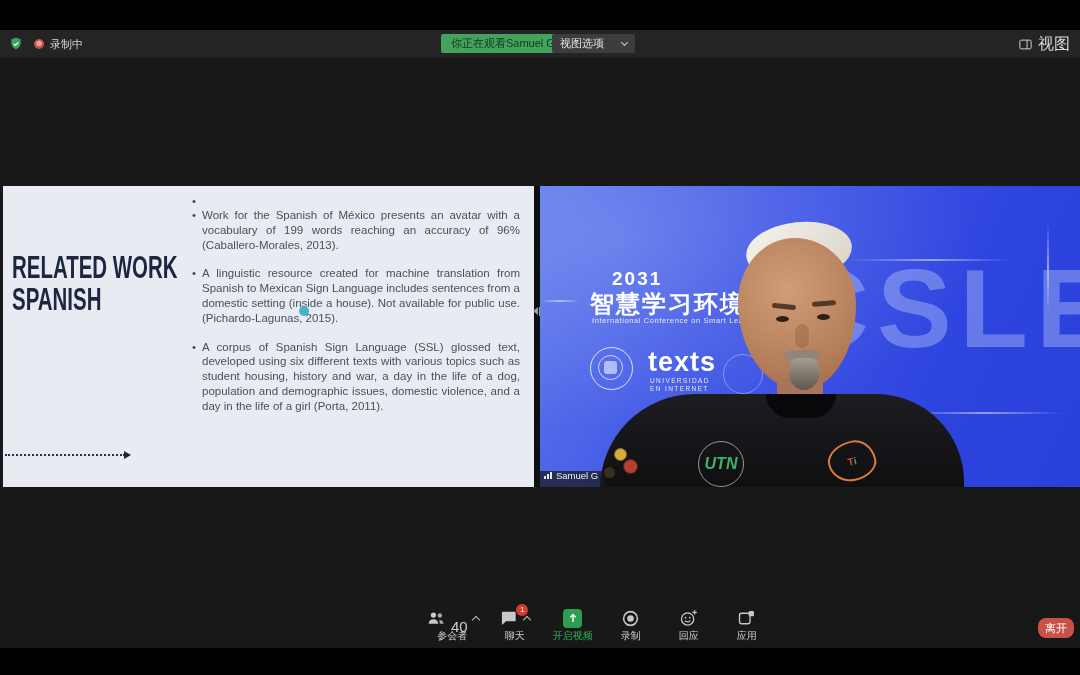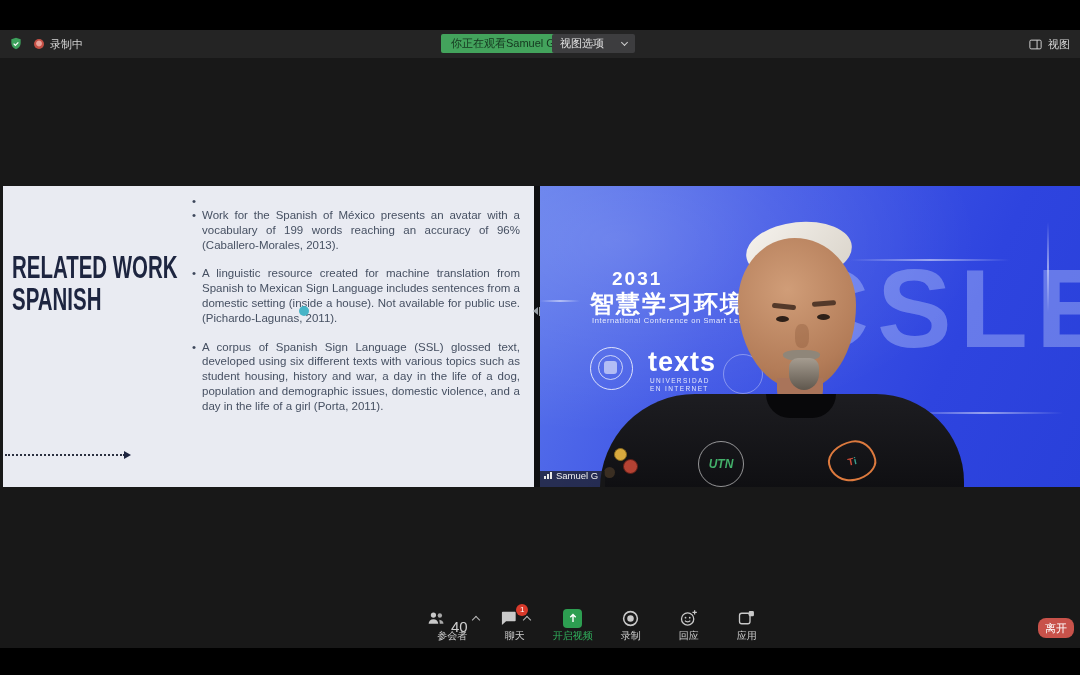--- a/index.html
+++ b/index.html
@@ -17,21 +17,21 @@
   .rec-label { font-size:11px; color:#d6d6d6; }
   .watch-banner { position:absolute; left:441px; top:4px; height:19px; padding:0 10px;
                   background:#43a35c; color:#15361f; font-size:11px; line-height:19px;
                   border-radius:2px; }
   .view-options { position:absolute; left:552px; top:4px; height:19px; padding:0 8px;
                   background:#3d3d3f; color:#e3e3e3; font-size:11px; line-height:19px;
                   border-radius:2px; display:flex; align-items:center; gap:18px; }
   .caret-down { width:5px; height:5px; border-right:1.2px solid #cfcfcf;
                 border-bottom:1.2px solid #cfcfcf; transform:rotate(45deg); margin-top:-3px; }
   .tb-right { position:absolute; right:10px; top:0; height:28px; display:flex; align-items:center; gap:5px;
-              color:#d9d9d9; font-size:11px; }
+              color:#d9d9d9; font-size:16px; }
 
   
   .canvas { position:absolute; left:0; top:58px; width:1080px; height:590px; background:#181818; }
 
   
   .slide { position:absolute; left:3px; top:186px; width:531px; height:301px;
            background:#e9ebf2; overflow:hidden; }
   .slide-title { position:absolute; left:9px; top:66px; color:#1d2540; font-weight:800;
                  font-size:31px; line-height:32px; white-space:nowrap;
                  transform:scaleX(0.66); transform-origin:left top; }
@@ -108,21 +108,21 @@
   .shirt { position:absolute; left:60px; top:208px; width:364px; height:95px;
            background:linear-gradient(180deg,#1d1d21,#0f0f12); border-radius:130px 120px 0 0; }
   .collar { position:absolute; left:226px; top:208px; width:70px; height:24px;
             background:#08080a; border-radius:0 0 36px 36px; }
   .patch-dot { position:absolute; border-radius:50%; }
   .pd-yellow { left:74px; top:262px; width:13px; height:13px; background:#d9aa3e; border:1px solid #8a6b1f; }
   .pd-red { left:83px; top:273px; width:15px; height:15px; background:#b44233; border:1px solid #5e1f17; }
   .pd-dark { left:64px; top:281px; width:11px; height:11px; background:#3a2e22; }
   .utn-badge { position:absolute; left:158px; top:255px; width:46px; height:46px; border-radius:50%;
                border:1px solid rgba(255,255,255,.55); display:flex; align-items:center; justify-content:center;
-               color:#43b06a; font-size:12px; font-weight:700; font-style:italic;text-align:center; }
+               color:#43b06a; font-size:16px; font-weight:700; font-style:italic;text-align:center; }
   .mex-patch { position:absolute; left:288px; top:255px; width:48px; height:40px;
                border:2px solid #dd7a3e; border-radius:58% 42% 52% 48% / 46% 58% 42% 54%;
                transform:rotate(-12deg); display:flex; align-items:center; justify-content:center;
                font-size:10px; font-weight:700; }
   .mex-patch .t { color:#cf4c38; } .mex-patch .i { color:#3aa08f; }
   .name-tag { position:absolute; left:0; top:285px; height:16px; display:inline-flex; align-items:center;
               gap:4px; background:rgba(25,25,25,.72); padding:0 7px 8px 4px; }
   .sig { display:flex; align-items:flex-end; gap:1px; }
   .sig span { width:2px; background:#e8e8e8; display:block; }
   .sig .s1{height:3px;} .sig .s2{height:5px;} .sig .s3{height:7px;}
@@ -187,21 +187,21 @@
     <div class="bullets">
       <div class="bullet">
         <span class="marker">•</span>
       </div>
       <div class="bullet">
         <span class="marker">•</span>
         <span>Work for the Spanish of México presents an avatar with a vocabulary of 199 words reaching an accuracy of 96% (Caballero-Morales, 2013).</span>
       </div>
       <div class="bullet">
         <span class="marker">•</span>
-        <span>A linguistic resource created for machine translation from Spanish to Mexican Sign Language includes sentences from a domestic setting (inside a house). Not available for public use. (Pichardo-Lagunas, 2011).</span>
+        <span>A linguistic resource created for machine translation from Spanish to Mexican Sign Language includes sentences from a domestic setting (inside a house). Not available for public use. (Pichardo-Lagunas, 2015).</span>
       </div>
       <div class="bullet">
         <span class="marker">•</span>
         <span>A corpus of Spanish Sign Language (SSL) glossed text, developed using six different texts with various topics such as student housing, history and war, a day in the life of a dog, population and demographic issues, domestic violence, and a day in the life of a girl (Porta, 2011).</span>
       </div>
     </div>
     <div class="dotted-arrow">
       <span class="arrow-head"></span>
     </div>
     <div class="remote-cursor"></div>

